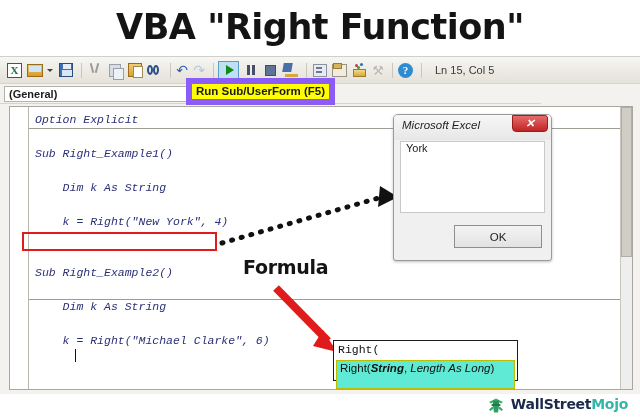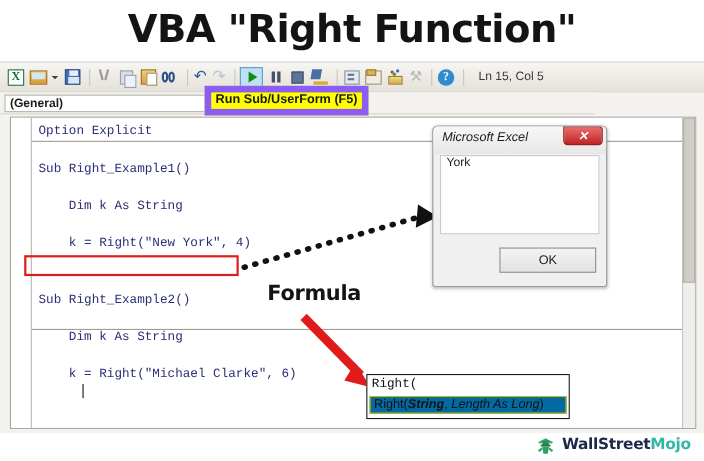--- a/index.html
+++ b/index.html
@@ -183,21 +183,21 @@
     box-sizing:border-box;overflow:hidden;
   }
   .gutter{
     position:absolute;left:0;top:0;width:18px;bottom:0;
     background:#ffffff;border-right:1px solid #b9b7b0;
   }
   .code{
     position:absolute;left:19px;top:0;right:12px;bottom:0;
     font-family:"Liberation Mono","DejaVu Sans Mono",monospace;
     font-size:11.5px;color:#2b2f77;
-    padding:4px 0 4px 6px;box-sizing:border-box;
+    padding:4px 0 4px 6px;box-sizing:border-box;font-style:italic;
   }
   .cline{height:17px;line-height:17px;white-space:pre;}
   .divider{
     position:absolute;left:19px;right:0;height:1px;background:#9e9c95;
   }
   .vscroll{
     position:absolute;right:0;top:0;width:11px;bottom:0;background:#eeeeee;border-left:1px solid #c8c6bf;
   }
   .vthumb{position:absolute;left:0;top:0;width:11px;height:150px;background:#cfcdc6;border:1px solid #b0aea7;box-sizing:border-box;}
 
@@ -269,22 +269,22 @@
   .formula-box{
     position:absolute;left:333px;top:340px;width:185px;height:41px;
     background:#ffffff;border:1px solid #1c1c1c;z-index:16;box-sizing:border-box;
   }
   .fb-line1{
     position:absolute;left:4px;top:2px;
     font-family:"Liberation Mono","DejaVu Sans Mono",monospace;
     font-size:11.5px;color:#111;
   }
   .fb-line2{
-    position:absolute;left:2px;top:19px;right:2px;height:16px;
-    background:#0369a1;border:1px solid #bdbd00;box-sizing:border-box;
+    position:absolute;left:2px;top:19px;right:2px;height:29px;
+    background:#5eead4;border:1px solid #bdbd00;box-sizing:border-box;
     font-size:11.5px;color:#111;padding:1px 0 0 3px;
     font-family:"Liberation Sans",sans-serif;white-space:nowrap;
   }
   .fb-line2 b{font-style:italic;font-weight:bold;}
   .fb-line2 i{font-style:italic;}
 
   
   .footer{
     position:absolute;left:0;top:394px;width:640px;height:25px;background:#ffffff;
   }

